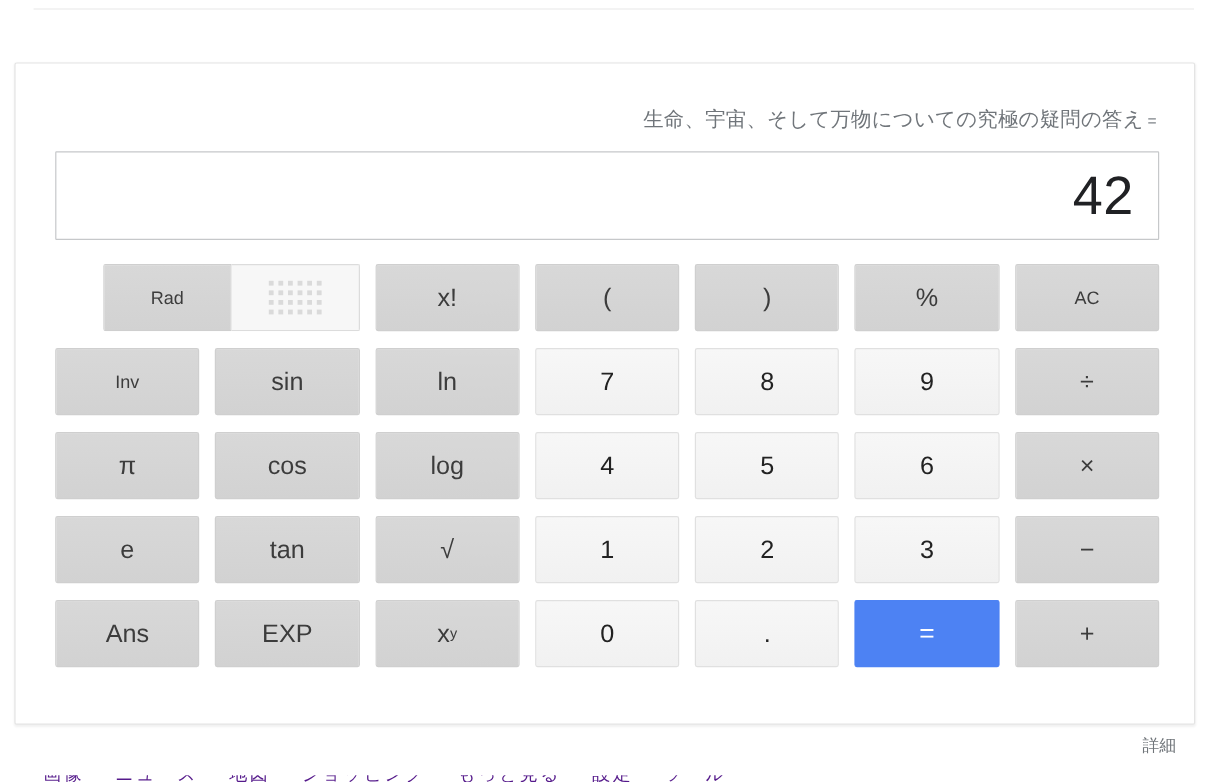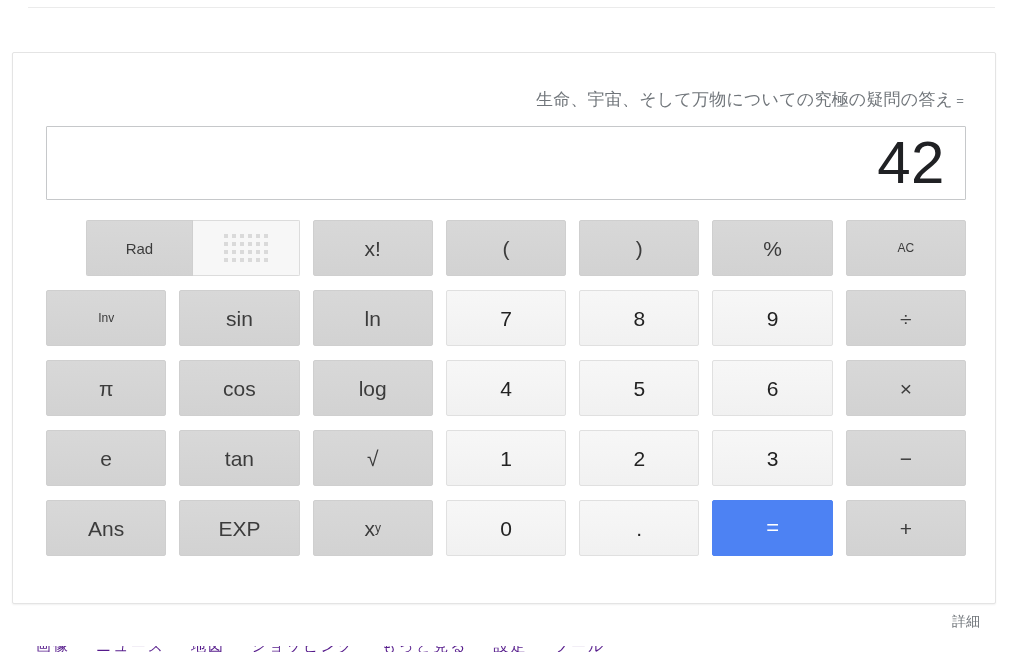--- a/index.html
+++ b/index.html
@@ -75,21 +75,21 @@
     background: #ffffff;
     border: 1px solid #c6c8ca;
     border-radius: 1px;
     display: flex;
     align-items: center;
     justify-content: flex-end;
     padding-right: 20px;
     overflow: hidden;
   }
   .display-value {
-    font-size: 60px;
+    font-size: 45px;
     line-height: 50px;
     color: #202124;
     font-weight: 400;
     letter-spacing: 0.5px;
     font-family: "Liberation Sans", "DejaVu Sans", sans-serif;
   }
 
   
   .keypad {
     position: absolute;
@@ -133,21 +133,21 @@
   }
 
   
   .key.equals {
     background: #4d82f3;
     border-color: #4d82f3;
     color: #ffffff;
     font-size: 22px;
   }
 
-  .key.small-label { font-size: 12px; }
+  .key.small-label { font-size: 15px; }
 
   .key .sup {
     font-size: 12px;
     vertical-align: super;
     line-height: 0;
   }
 
   
   .toggle-group {
     grid-column: span 2;

